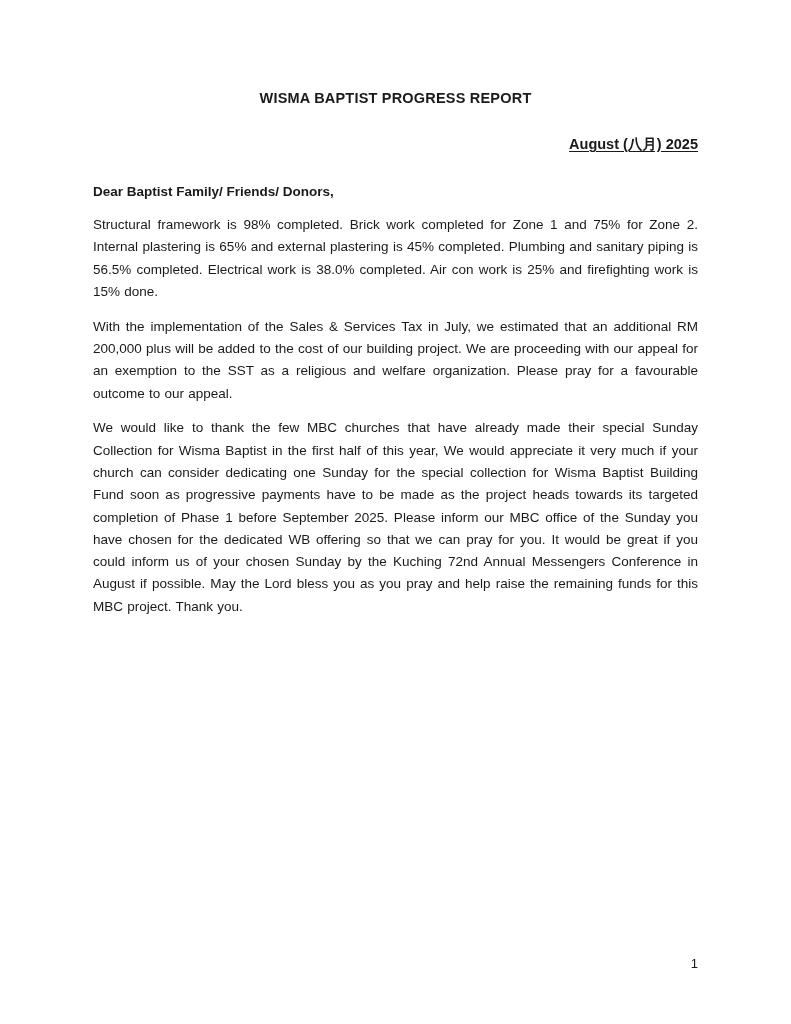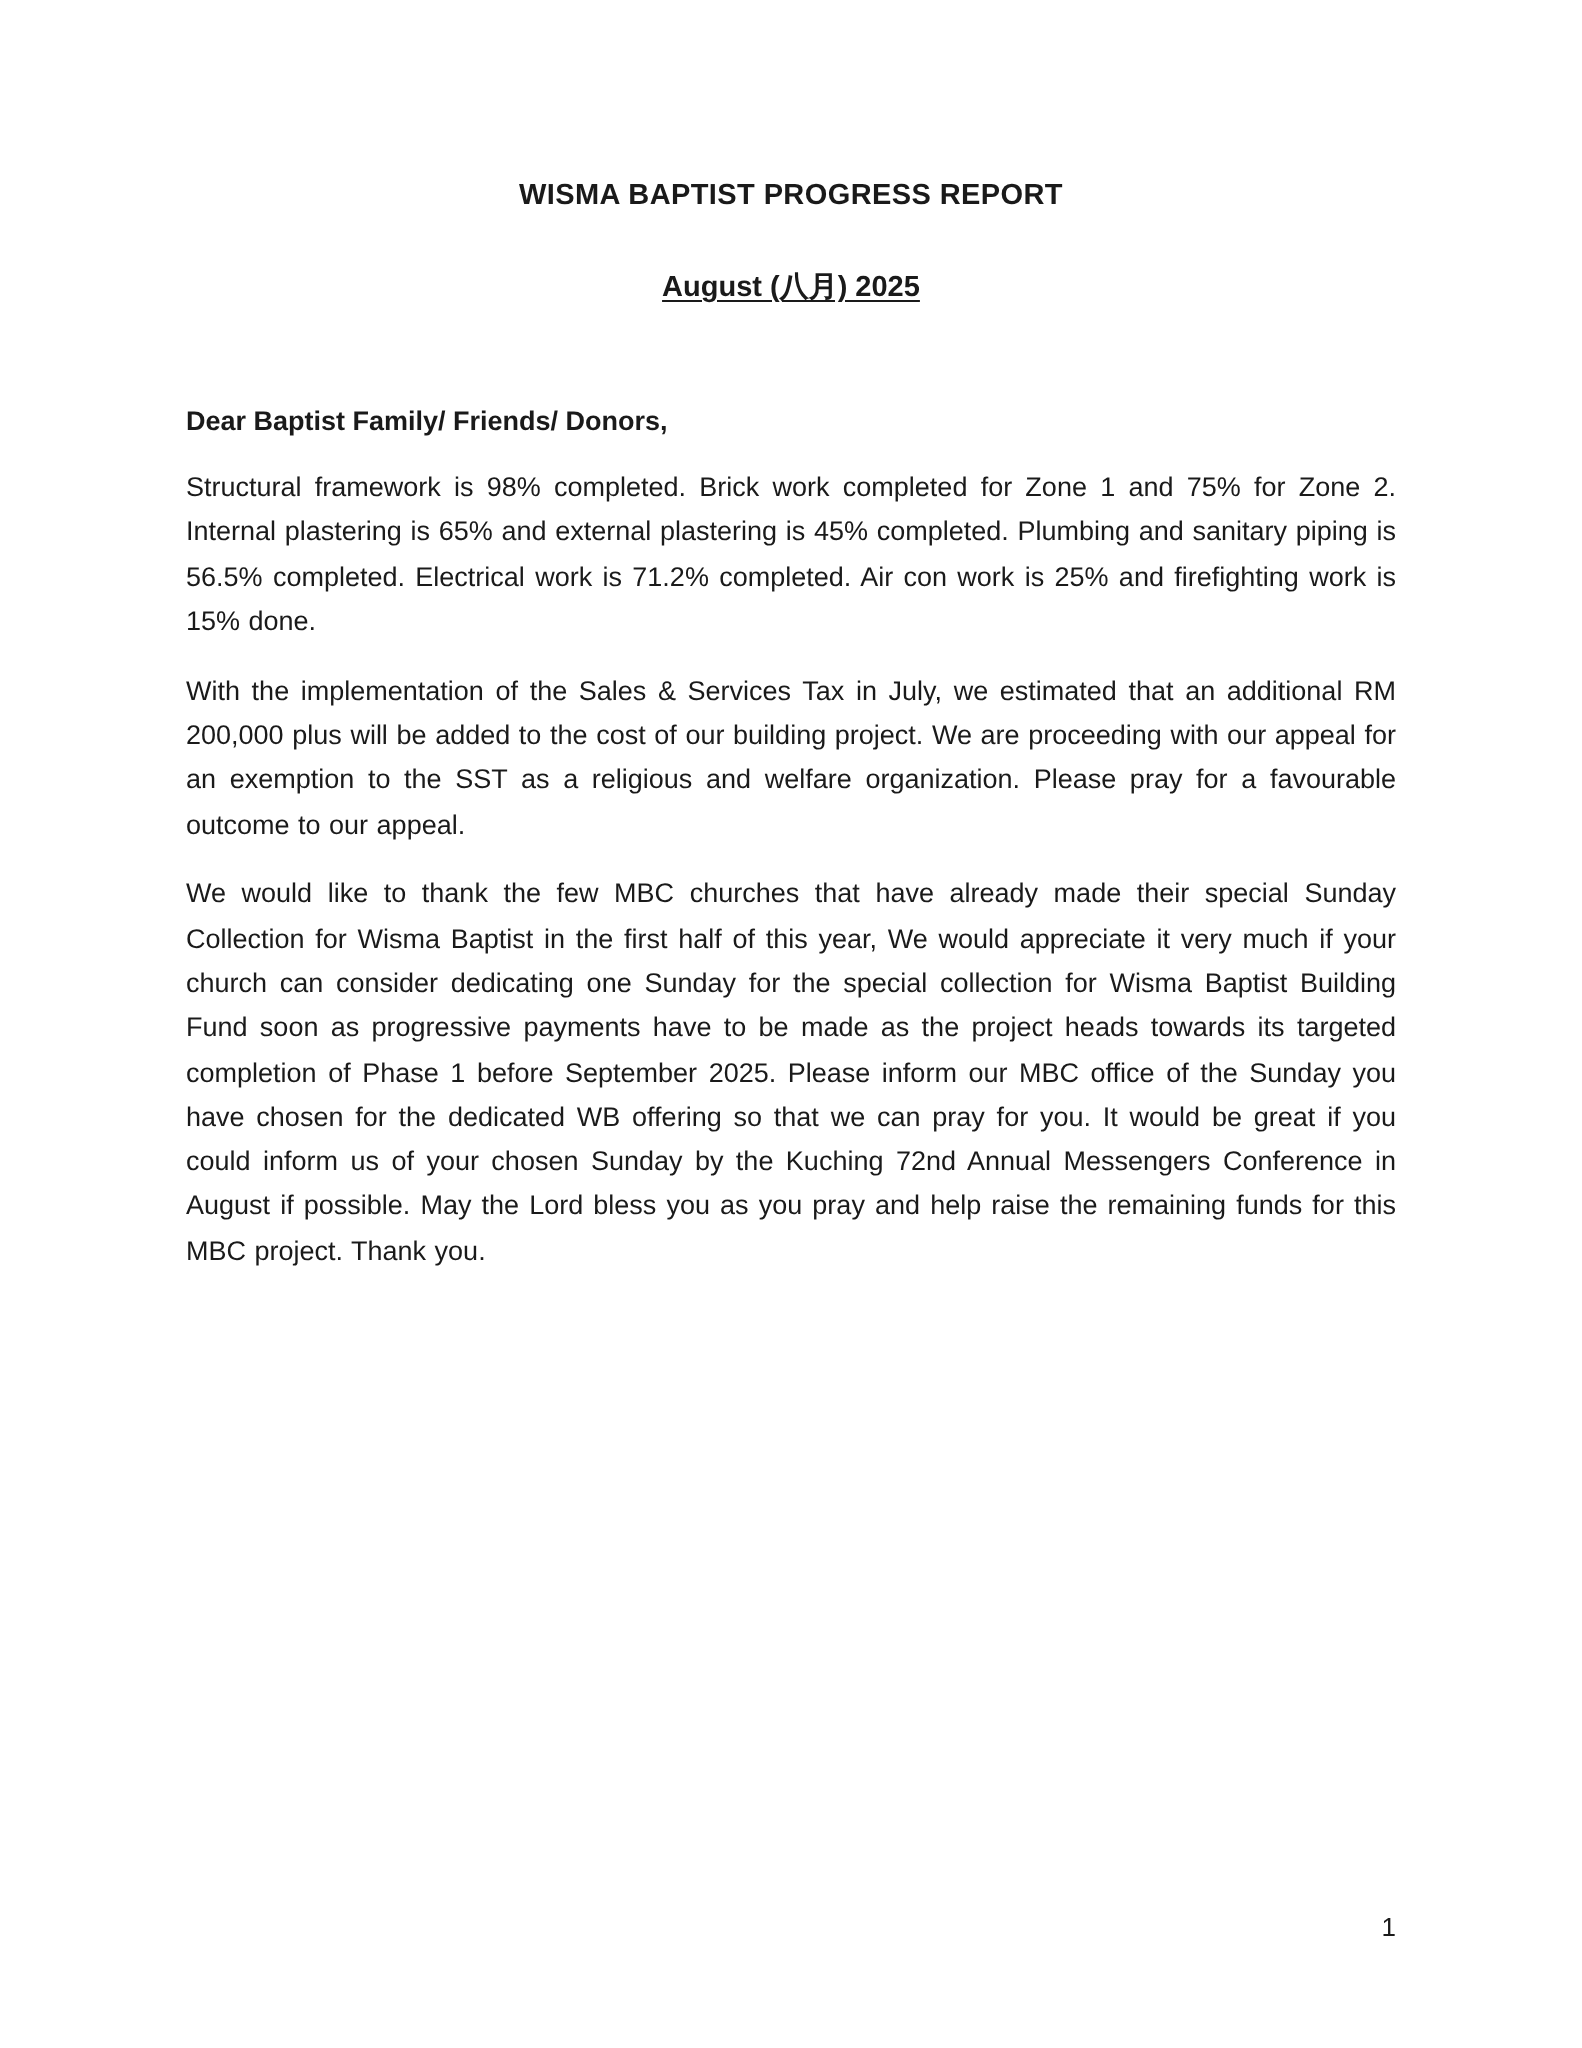--- a/index.html
+++ b/index.html
@@ -39,30 +39,30 @@
     font-weight: bold;
     line-height: 23px;
     letter-spacing: 2px;
   }
 
   .date-heading {
     margin-top: 25px;
     font-size: 14.5px;
     font-weight: bold;
     line-height: 22px;
-    text-align: center;
+    text-align: right;
   }
 
   .date-heading span {
     text-decoration: underline;
     text-underline-offset: 2px;
   }
 
   .salutation {
-    margin-top: 45px;
+    margin-top: 26px;
     font-size: 13.5px;
     font-weight: bold;
     line-height: 22px;
   }
 
   .body-text {
     margin-top: 11px;
   }
 
   .body-text p {
@@ -92,21 +92,21 @@
       <div class="title-en">WISMA BAPTIST PROGRESS REPORT</div>
     </div>
 
     <div class="date-heading">
       <span>August (八月) 2025</span>
     </div>
 
     <div class="salutation">Dear Baptist Family/ Friends/ Donors,</div>
 
     <div class="body-text">
-      <p>Structural framework is 98% completed. Brick work completed for Zone 1 and 75% for Zone 2. Internal plastering is 65% and external plastering is 45% completed. Plumbing and sanitary piping is 56.5% completed. Electrical work is 71.2% completed. Air con work is 25% and firefighting work is 15% done.</p>
+      <p>Structural framework is 98% completed. Brick work completed for Zone 1 and 75% for Zone 2. Internal plastering is 65% and external plastering is 45% completed. Plumbing and sanitary piping is 56.5% completed. Electrical work is 38.0% completed. Air con work is 25% and firefighting work is 15% done.</p>
       <p>With the implementation of the Sales &amp; Services Tax in July, we estimated that an additional RM 200,000 plus will be added to the cost of our building project. We are proceeding with our appeal for an exemption to the SST as a religious and welfare organization. Please pray for a favourable outcome to our appeal.</p>
       <p>We would like to thank the few MBC churches that have already made their special Sunday Collection for Wisma Baptist in the first half of this year, We would appreciate it very much if your church can consider dedicating one Sunday for the special collection for Wisma Baptist Building Fund soon as progressive payments have to be made as the project heads towards its targeted completion of Phase 1 before September 2025. Please inform our MBC office of the Sunday you have chosen for the dedicated WB offering so that we can pray for you. It would be great if you could inform us of your chosen Sunday by the Kuching 72nd Annual Messengers Conference in August if possible. May the Lord bless you as you pray and help raise the remaining funds for this MBC project. Thank you.</p>
     </div>
 
   </div>
 
   <div class="page-number">1</div>
 </div>
 
 </body></html>

